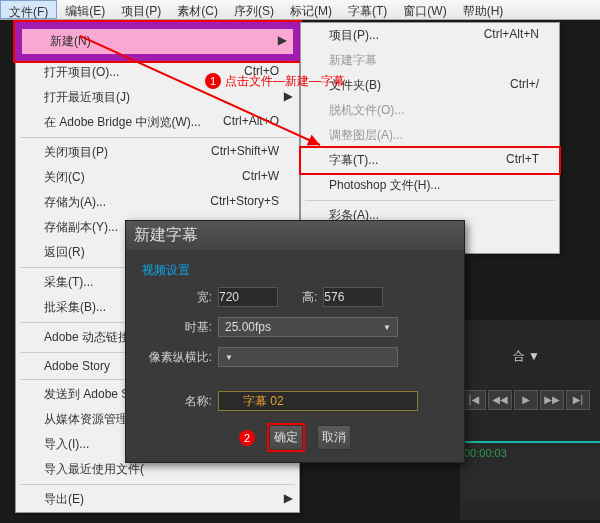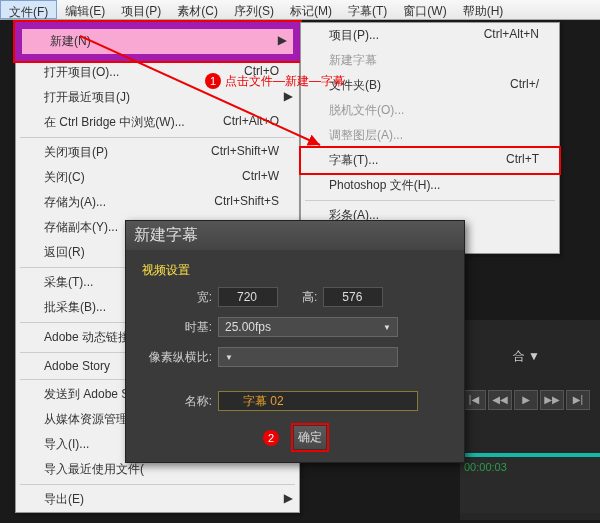--- a/index.html
+++ b/index.html
@@ -11,38 +11,38 @@
 .menu-item{display:flex;justify-content:space-between;padding:4px 20px 4px 28px;color:#333;position:relative}
 .menu-item.hl{background:#f9a8d4;border:7px solid #a21caf;margin:-1px}
 .menu-item.box{outline:2px solid #e00}
 .menu-item .arrow{position:absolute;right:6px;top:4px}
 .menu-item.disabled{color:#999}
 .sep{height:1px;background:#ccc;margin:2px 4px}
 .sub-menu{position:absolute;top:22px;left:300px;width:260px;background:#f0f0f0;border:1px solid #979797;box-shadow:2px 2px 4px rgba(0,0,0,.3);z-index:10}
 .dialog{position:absolute;top:220px;left:125px;width:340px;background:#3a3a3a;border:1px solid #222;box-shadow:3px 3px 8px rgba(0,0,0,.5);z-index:20}
 .dialog-title{background:linear-gradient(#555,#444);color:#ddd;padding:4px 8px;font-size:16px}
 .dialog-body{padding:12px 16px}
-.section-label{color:#fde047;margin-bottom:8px}
+.section-label{color:#0ea5e9;margin-bottom:8px}
 .row{display:flex;align-items:center;margin-bottom:10px;gap:6px}
 .row label{color:#ccc;text-align:right;width:70px}
 .row .lbl-sm{width:auto;margin-left:18px}
-.inp{background:#2a2a2a;border:1px solid #555;color:#ddd;padding:2px 18px;width:60px;height:20px}
+.inp{background:#2a2a2a;border:1px solid #555;color:#ddd;padding:2px 0;width:60px;height:20px}
 .sel{background:#4a4a4a;border:1px solid #666;color:#ddd;padding:6px 6px;width:180px;height:20px;display:flex;justify-content:space-between;align-items:center}
 .sel .tri{font-size:8px}
 .name-inp{background:#2a2a2a;border:1px solid #8a7a3a;color:#e8a030;padding:2px 24px;width:200px;height:20px}
 .btns{display:flex;justify-content:center;gap:14px;margin-top:14px}
 .btn{background:linear-gradient(#5a5a5a,#484848);border:1px solid #333;color:#ddd;padding:3px 4px;cursor:pointer}
 .btn.box{outline:2px solid #e00}
 .annot{position:absolute;color:#e00;font-size:14px;z-index:30;pointer-events:none}
 .circ{display:inline-block;width:16px;height:16px;border-radius:50%;background:#e00;color:#fff;text-align:center;line-height:16px;font-size:11px}
 svg.arrow-line{position:absolute;z-index:25;pointer-events:none}
 .back-panel{position:absolute;right:0;top:320px;width:140px;height:200px;background:#262626}
 .transport{position:absolute;right:10px;top:390px;display:flex;gap:2px}
 .transport div{width:24px;height:20px;background:#3a3a3a;border:1px solid #555;color:#aaa;text-align:center;line-height:18px;font-size:10px}
-.timeline{position:absolute;right:0;bottom:10px;width:140px;height:60px;background:#2a2a2a;border-top:4px solid #14b8a6}
+.timeline{position:absolute;right:0;bottom:22px;width:140px;height:60px;background:#2a2a2a;border-top:2px solid #14b8a6}
 .tc{color:#2a9d4a;font-size:11px;padding:4px}
 .undef-lbl{position:absolute;right:60px;top:348px;color:#ccc;font-size:12px}
 </style>
 </head>
 <body>
 
 <div class="menubar">
   <span class="active">文件(F)</span>
   <span>编辑(E)</span>
   <span>项目(P)</span>
@@ -61,35 +61,35 @@
     </div>
     <div class="menu-item">
       <span>打开项目(O)...</span>
       <span>Ctrl+O</span>
     </div>
     <div class="menu-item">
       <span>打开最近项目(J)</span>
       <span class="arrow">▶</span>
     </div>
     <div class="menu-item">
-      <span>在 Ctrl Bridge 中浏览(W)...</span>
+      <span>在 Adobe Bridge 中浏览(W)...</span>
       <span>Ctrl+Alt+O</span>
     </div>
     <div class="sep"></div>
     <div class="menu-item">
       <span>关闭项目(P)</span>
       <span>Ctrl+Shift+W</span>
     </div>
     <div class="menu-item">
       <span>关闭(C)</span>
       <span>Ctrl+W</span>
     </div>
     <div class="menu-item">
       <span>存储为(A)...</span>
-      <span>Ctrl+Shift+S</span>
+      <span>Ctrl+Story+S</span>
     </div>
     <div class="menu-item">
       <span>存储副本(Y)...</span>
       <span>Ctrl+Alt+S</span>
     </div>
     <div class="menu-item">
       <span>返回(R)</span>
     </div>
     <div class="sep"></div>
     <div class="menu-item">
@@ -210,15 +210,16 @@
         </div>
     </div>
     <div style="height:14px"></div>
     <div class="row">
       <label>名称:</label>
       <input class="name-inp" value="字幕 02" style="">
     </div>
     <div class="btns">
       <span class="circ" style="align-self:center">2</span>
       <button class="btn box">确定</button>
+      <button class="btn">取消</button>
     </div>
   </div>
 </div>
 
 </body></html>

